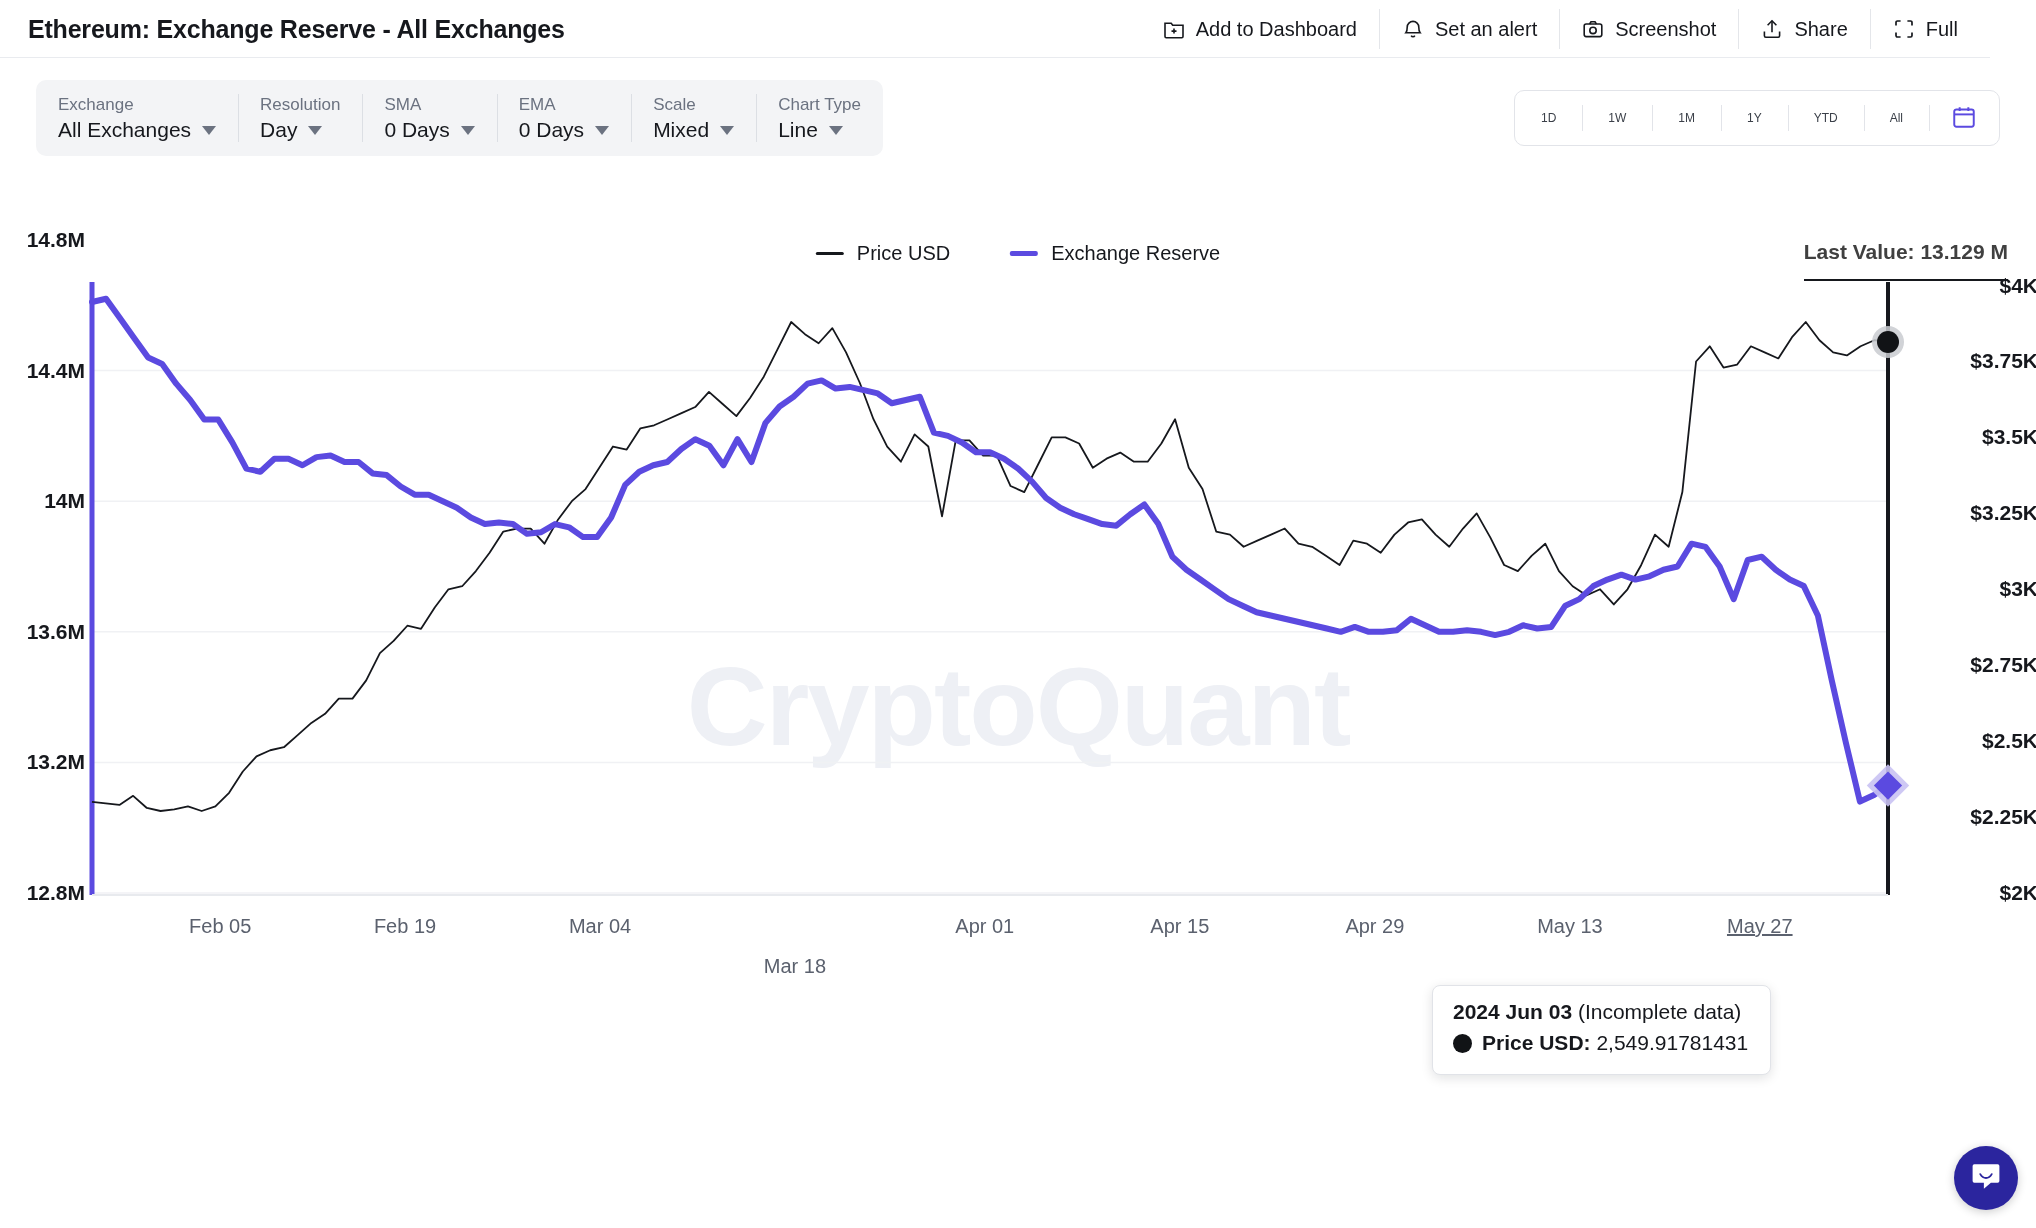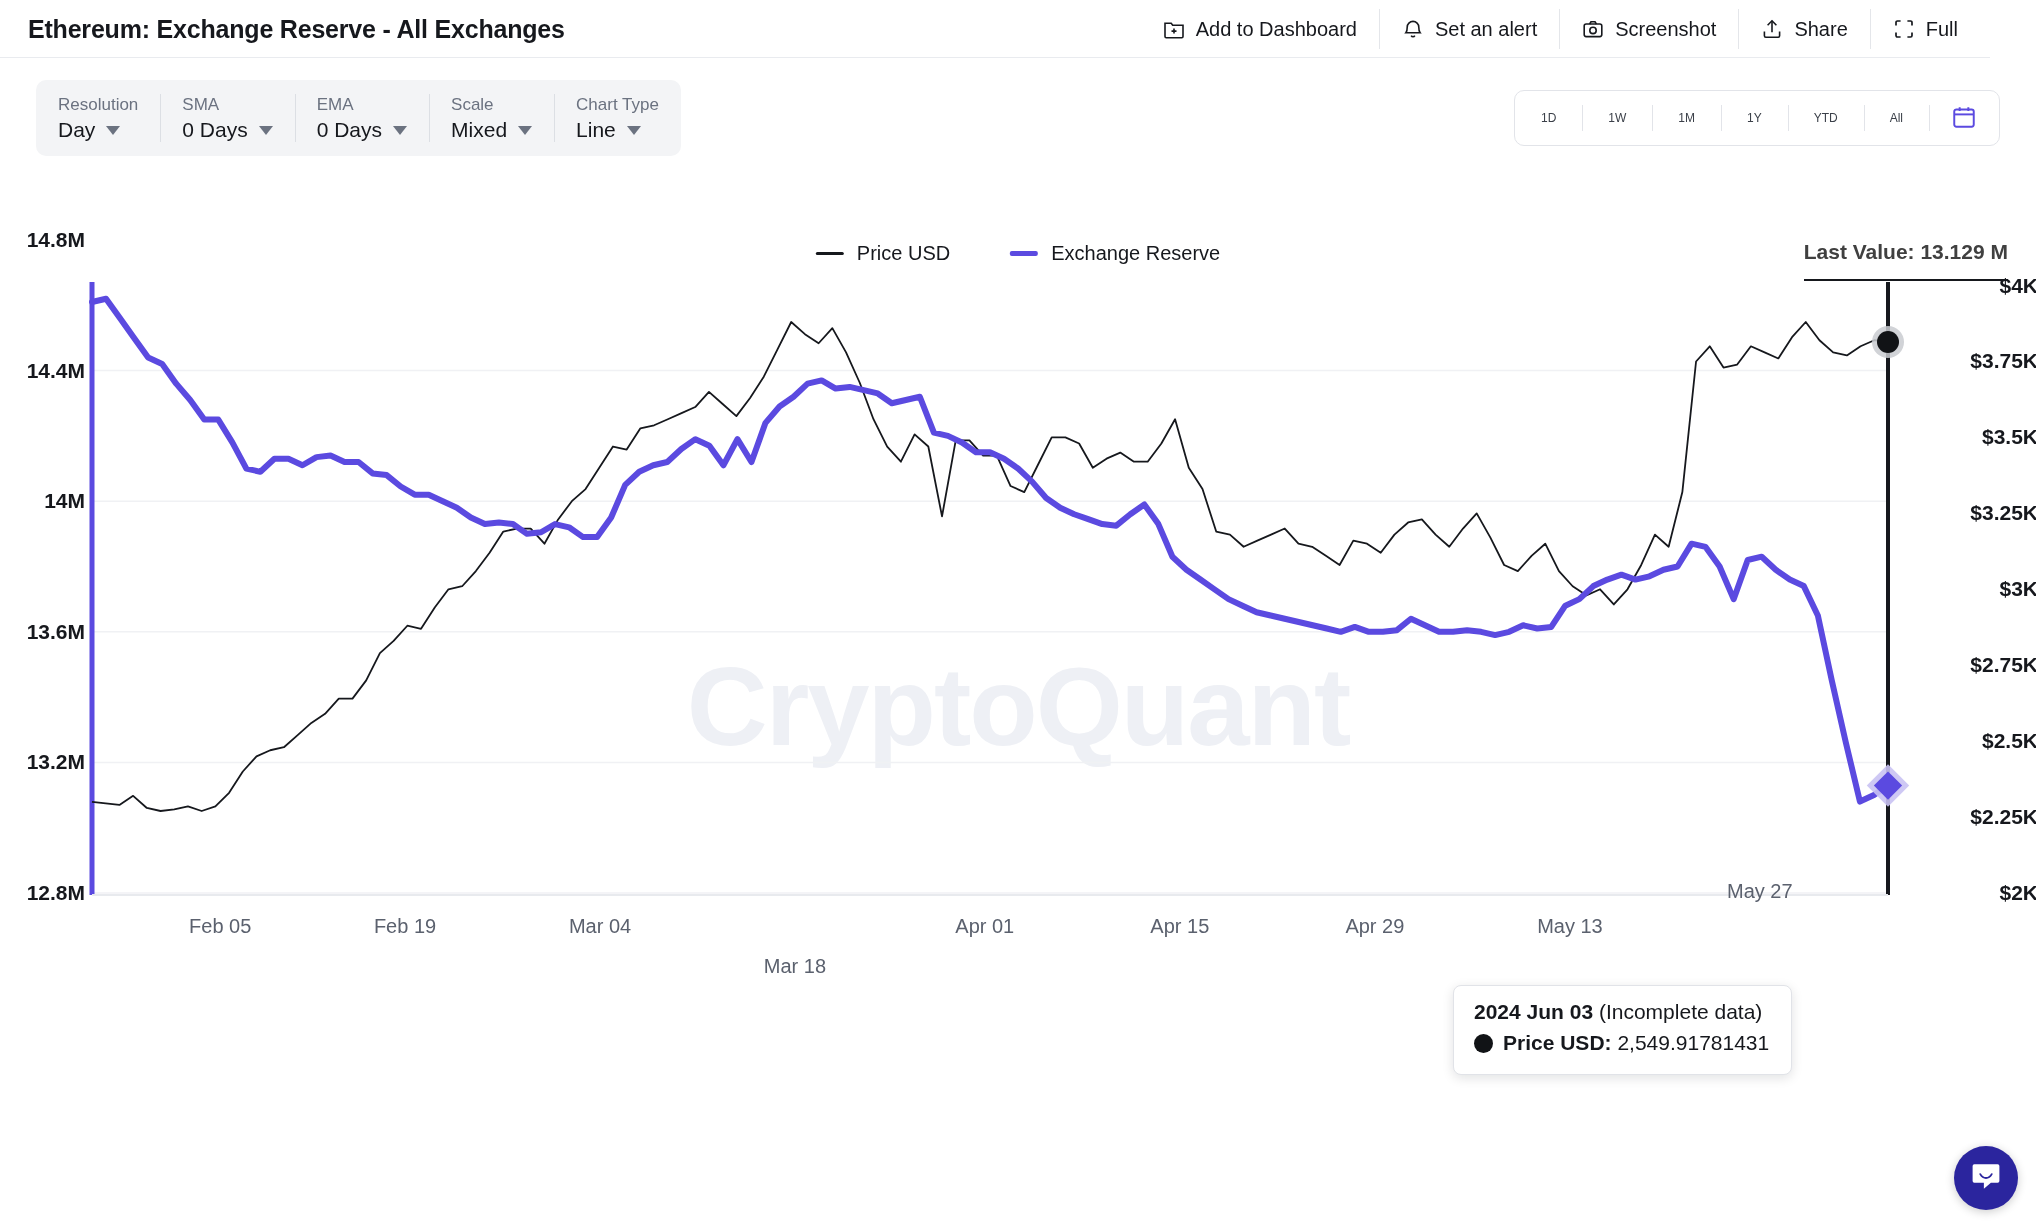--- a/index.html
+++ b/index.html
@@ -116,21 +116,20 @@
     position: absolute; text-align: center; width: 160px;
     font-size: 20px; color: #5b616e; transform: translateX(-50%);
   }
 
   
   .tooltip {
     position: absolute;
     background: #fff; border: 1px solid #e1e3e8; border-radius: 8px;
     box-shadow: 0 3px 12px rgba(10,14,25,0.12);
     padding: 14px 22px 16px 20px;
-    margin-left: 21px;
   }
   .tt-title { font-size: 21px; color: #16181d; margin-bottom: 4px; white-space: nowrap;}
   .tt-title b { font-weight: bold; }
   .tt-row { display: flex; align-items: center; gap: 10px; font-size: 21px; color: #16181d;
             white-space: nowrap; line-height: 1.45; }
   .tt-row b { font-weight: bold; }
   .tt-dot { width: 19px; height: 19px; border-radius: 50%; background: #111316; flex: 0 0 auto; }
   .tt-diamond { width: 17px; height: 17px; background: #5b4ae0; transform: rotate(45deg); flex: 0 0 auto; }
 
   
@@ -204,20 +203,27 @@
         <span>Full</span>
       </div>
 
     </div>
   </div>
 
   <div class="controls-wrap">
 
     <div class="ctrl-group">
 
+      <div class="ctrl">
+        <div class="ctrl-label">Exchange</div>
+        <div class="ctrl-value-row">
+          <span class="ctrl-value">All Exchanges</span>
+          <span class="caret"></span>
+        </div>
+      </div>
 
       <div class="ctrl">
         <div class="ctrl-label">Resolution</div>
         <div class="ctrl-value-row">
           <span class="ctrl-value">Day</span>
           <span class="caret"></span>
         </div>
       </div>
 
       <div class="ctrl">
@@ -324,21 +330,21 @@
         <div class="ytick-right" style="left: 1898px; top: 3.55814px;">$4K</div>
         <div class="ytick-right" style="left: 1898px; top: 611px;">$2K</div>
         <div class="xtick" style="left: 220.234px; top: 633px;">Feb 05</div>
         <div class="xtick" style="left: 405.043px; top: 633px;">Feb 19</div>
         <div class="xtick" style="left: 600.088px; top: 633px;">Mar 04</div>
         <div class="xtick" style="left: 794.954px; top: 633px; margin-top: 40px;">Mar 18</div>
         <div class="xtick" style="left: 984.792px; top: 633px;">Apr 01</div>
         <div class="xtick" style="left: 1179.84px; top: 633px;">Apr 15</div>
         <div class="xtick" style="left: 1374.88px; top: 633px;">Apr 29</div>
         <div class="xtick" style="left: 1569.93px; top: 633px;">May 13</div>
-        <div class="xtick" style="left: 1759.77px; top: 598px;">May 27</div>
+        <div class="xtick" style="left: 1759.77px; top: 633px; text-decoration: underline;">May 27</div>
       </div>
 
     <div class="tooltip" id="tooltip" style="left: 1432px; top: 703px;">
       <div class="tt-title">
         <b>2024 Jun 03</b>
         <span>(Incomplete data)</span>
       </div>
       <div class="tt-row">
         <span class="tt-dot"></span>
         <span><b>Price USD</b><b>:</b>

